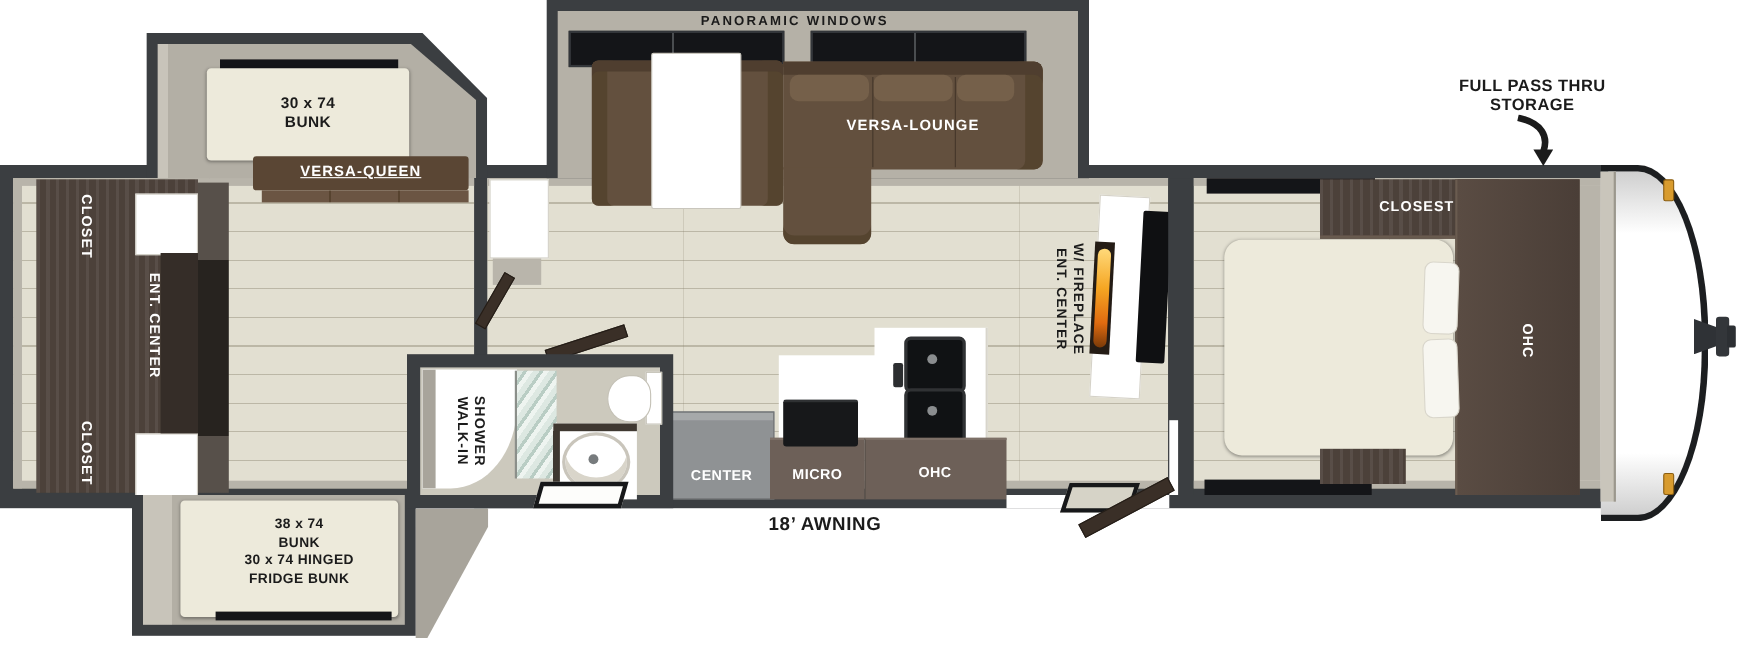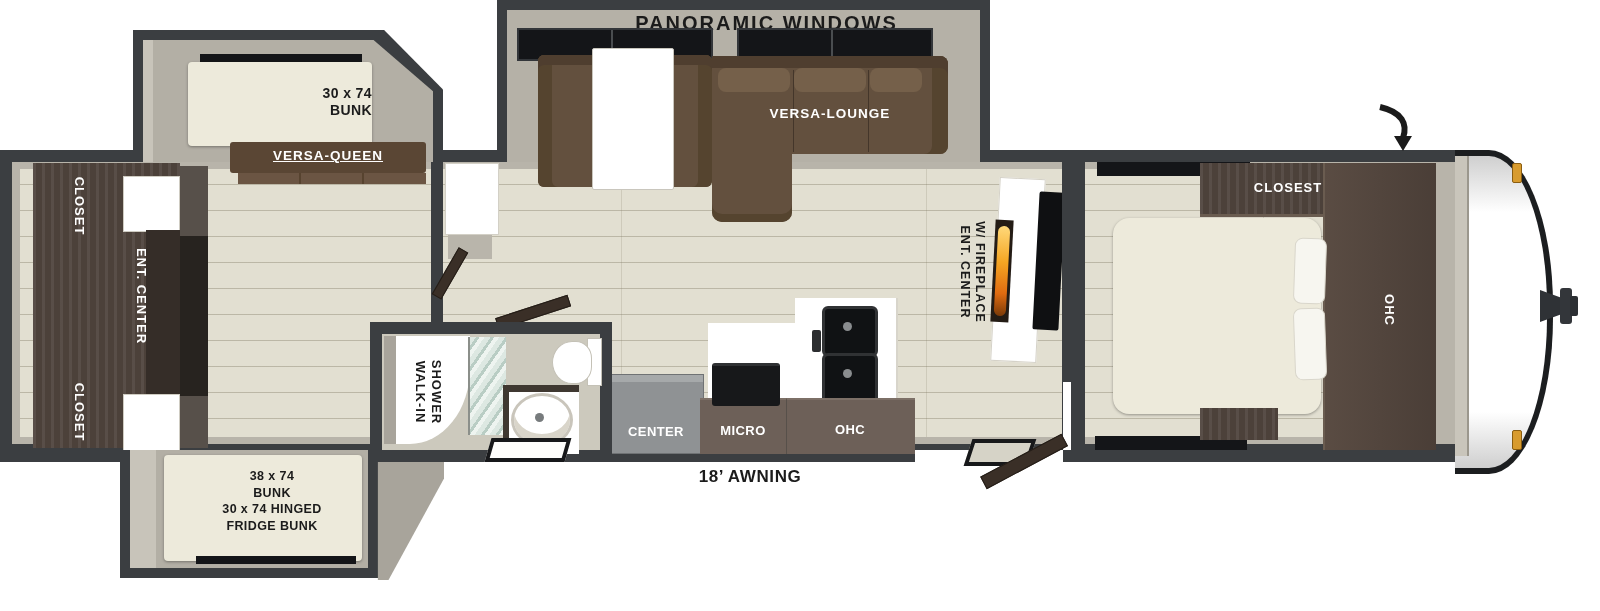--- a/index.html
+++ b/index.html
@@ -58,21 +58,21 @@
       <span>ENT. CENTER</span>
     </div>
   <div class="vlab white" style="left:79px;top:412px;font-size:13px;">
       <span>CLOSET</span>
     </div>
 
   <div class="abs wall" style="left:133px;top:30px;width:310px;height:132px;clip-path:polygon(0 0,81% 0,100% 45%,100% 100%,0 100%);"></div>
   <div class="abs slidein" style="left:143px;top:40px;width:290px;height:122px;clip-path:polygon(0 0,79.5% 0,100% 42%,100% 100%,0 100%);background:linear-gradient(90deg,#c8c4ba 0 10px,#b3afa5 10px);"></div>
   <div class="abs blkwin" style="left:200px;top:54px;width:162px;height:11px;"></div>
   <div class="abs mattress" style="left:188px;top:62px;width:184px;height:84px;"></div>
-  <div class="abs lbl" style="left:188px;top:85px;width:184px;font-size:14px;text-align:right;">
+  <div class="abs lbl" style="left:188px;top:85px;width:184px;font-size:14px;">
     <div>30 x 74</div>
     <div>BUNK</div>
   </div>
 
   <div class="abs" style="left:230px;top:142px;width:196px;height:31px;background:#5a4634;border-radius:3px;"></div>
   <div class="abs lbl white" style="left:230px;top:148px;width:196px;font-size:13.5px;letter-spacing:1px;text-decoration:underline;"><span>VERSA-QUEEN</span></div>
   <div class="abs" style="left:238px;top:173px;width:188px;height:11px;background:linear-gradient(90deg,#6b5543 0 32.5%,#57432f 32.5% 33.5%,#6b5543 33.5% 66%,#57432f 66% 67%,#6b5543 67%);"></div>
 
   <div class="abs wall" style="left:120px;top:450px;width:258px;height:128px;"></div>
   <div class="abs slidein" style="left:130px;top:450px;width:238px;height:118px;background:linear-gradient(90deg,#c8c4ba 0 26px,#b3afa5 26px);"></div>
@@ -86,21 +86,21 @@
   </div>
   <div class="abs" style="left:368px;top:462px;width:76px;height:118px;background:#a8a49b;clip-path:polygon(13% 0,100% 0,100% 14%,27% 100%,13% 100%);"></div>
 
   <div class="abs" style="left:445px;top:163px;width:52px;height:70px;background:#fff;border:1px solid #d3d0c6;"></div>
   <div class="abs" style="left:448px;top:235px;width:44px;height:24px;background:#b9b5ab;"></div>
   <div class="abs doorleaf" style="left:458px;top:250px;width:9px;height:52px;transform:rotate(30deg);transform-origin:50% 0;"></div>
   <div class="abs doorleaf" style="left:497px;top:318px;width:74px;height:10px;transform:rotate(-18deg);transform-origin:0 50%;"></div>
 
   <div class="abs wall" style="left:497px;top:0px;width:493px;height:162px;"></div>
   <div class="abs slidein" style="left:507px;top:10px;width:473px;height:152px;background:#b5b1a7;"></div>
-  <div class="abs lbl" style="left:521px;top:12px;width:491px;font-size:20px;letter-spacing:2px;"><span>PANORAMIC WINDOWS</span></div>
+  <div class="abs lbl" style="left:477px;top:12px;width:491px;font-size:12px;letter-spacing:2px;"><span>PANORAMIC WINDOWS</span></div>
   <div class="abs blkwin" style="left:517px;top:28px;width:192px;height:29px;border:2px solid #33363a;background-image:linear-gradient(90deg,transparent 0 48%,#4a4d50 48% 49%,transparent 49%);"></div>
   <div class="abs blkwin" style="left:737px;top:28px;width:192px;height:29px;border:2px solid #33363a;background-image:linear-gradient(90deg,transparent 0 48%,#4a4d50 48% 49%,transparent 49%);"></div>
 
   <div class="abs" style="left:538px;top:55px;width:174px;height:132px;background:#63503e;border-radius:6px;box-shadow:inset 0 10px 0 #4f3e2f, inset 14px 0 0 #55442f, inset -14px 0 0 #55442f;"></div>
   <div class="abs" style="left:592px;top:48px;width:80px;height:140px;background:#fff;border:1px solid #c9c6bd;border-radius:2px;"></div>
   <div class="abs" style="left:712px;top:56px;width:236px;height:98px;background:#63503e;border-radius:0 8px 8px 0;box-shadow:inset 0 12px 0 #4f3e2f, inset -16px 0 0 #55442f;"></div>
   <div class="abs" style="left:718px;top:68px;width:72px;height:24px;background:#75604a;border-radius:8px;"></div>
   <div class="abs" style="left:794px;top:68px;width:72px;height:24px;background:#75604a;border-radius:8px;"></div>
   <div class="abs" style="left:870px;top:68px;width:52px;height:24px;background:#75604a;border-radius:8px;"></div>
   <div class="abs" style="left:793px;top:70px;width:1px;height:82px;background:#44362a;"></div>
@@ -168,19 +168,23 @@
   <div class="abs wood" style="left:1200px;top:408px;width:78px;height:32px;background-color:#4c413a;"></div>
 
   <div class="abs" style="left:1455px;top:150px;width:92px;height:312px;background:linear-gradient(180deg,#cfcfcf 0,#fff 18%,#fff 82%,#cfcfcf 100%);border:6px solid #1c1e20;border-left:none;border-radius:0 64px 64px 0 / 0 156px 156px 0;"></div>
   <div class="abs" style="left:1455px;top:156px;width:12px;height:300px;background:#c9c5bb;border-right:2px solid #9b978d;"></div>
   <div class="abs" style="left:1512px;top:163px;width:8px;height:18px;background:#d89b2e;border:1px solid #8a5d10;border-radius:2px;"></div>
   <div class="abs" style="left:1512px;top:430px;width:8px;height:18px;background:#d89b2e;border:1px solid #8a5d10;border-radius:2px;"></div>
   <div class="abs" style="left:1540px;top:290px;width:22px;height:32px;background:#2f3236;clip-path:polygon(0 0,100% 25%,100% 75%,0 100%);"></div>
   <div class="abs" style="left:1560px;top:288px;width:12px;height:36px;background:#33363a;border-radius:3px;"></div>
   <div class="abs" style="left:1570px;top:296px;width:8px;height:20px;background:#2c2f33;border-radius:2px;"></div>
 
+  <div class="abs lbl" style="left:1318px;top:70px;width:150px;font-size:15px;line-height:17px;">
+    <div>FULL PASS THRU</div>
+    <div>STORAGE</div>
+  </div>
   <svg class="abs" style="left:1374px;top:104px;" width="44" height="48" viewBox="0 0 44 48">
     <path d="M6 3 C 28 8, 34 20, 29 34" stroke="#1b1b1b" stroke-width="6" fill="none"></path>
     <polygon points="20,32 38,32 29,47" fill="#1b1b1b"></polygon>
   </svg>
   <div class="abs lbl" style="left:670px;top:467px;width:160px;font-size:17px;letter-spacing:.6px;"><span>18’ AWNING</span></div>
 
 </div>
 
 </body></html>

